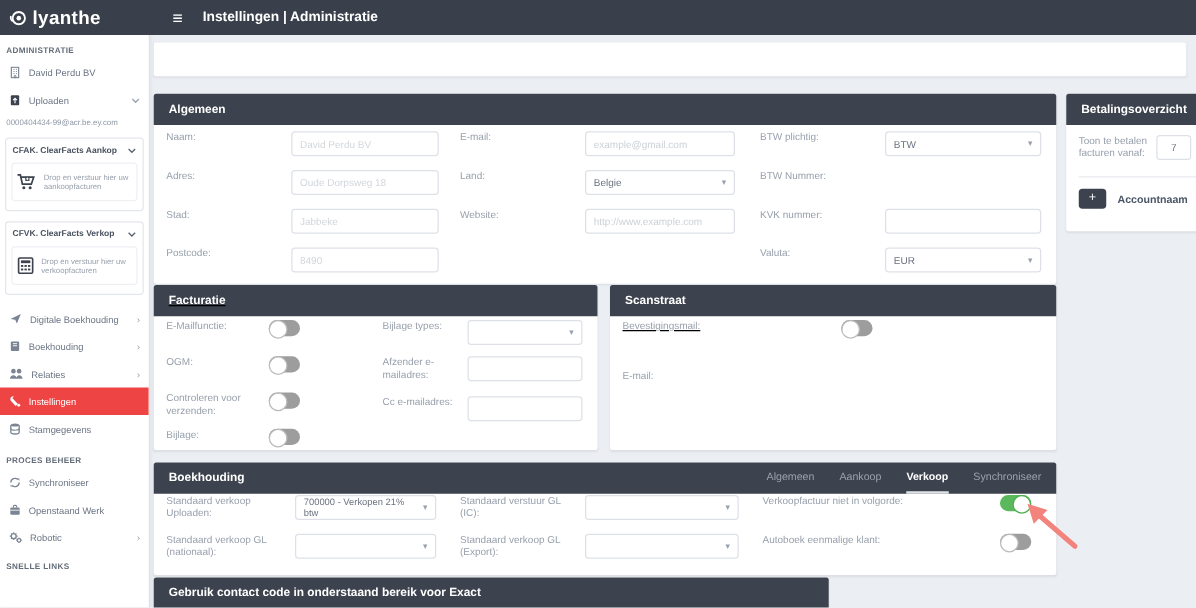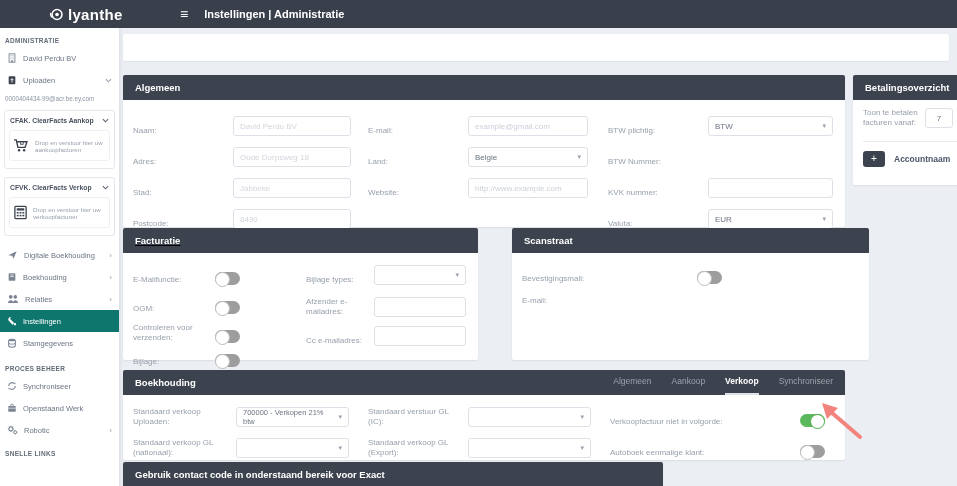--- a/index.html
+++ b/index.html
@@ -1,47 +1,47 @@
 <!DOCTYPE html>
 <html><head>
 <meta charset="utf-8">
 <style>
   * { margin:0; padding:0; box-sizing:border-box; }
   html,body { width:957px; height:486px; overflow:hidden; }
   body { font-family:"Liberation Sans", sans-serif; background:#ebeef3; position:relative; }
 
   
-  .topbar { position:absolute; left:0; top:0; width:957px; height:28px; background:#3a404b; display:flex; align-items:center; z-index:5;padding-left:42px; }
+  .topbar { position:absolute; left:0; top:0; width:957px; height:28px; background:#3a404b; display:flex; align-items:center; z-index:5; }
   .logo-wrap { width:120px; display:flex; align-items:center; gap:4px; padding-left:7px; }
   .logo-text { color:#fff; font-weight:bold; font-size:15px; letter-spacing:.3px; }
   .hamburger { color:#fff; font-size:14px; margin-left:18px; cursor:pointer; }
   .topbar-title { color:#fff; font-size:11px; font-weight:bold; margin-left:16px; }
 
   
   .sidebar { position:absolute; left:0; top:28px; width:120px; height:458px; background:#fff; border-right:1px solid #dfe2e8; box-shadow:1px 0 3px rgba(0,0,0,.05); z-index:4; overflow:hidden; padding-top:4px; }
   .side-section { font-size:6.5px; font-weight:bold; color:#636c79; letter-spacing:.3px; padding:5px 5px 3px; }
   .side-item { display:flex; align-items:center; gap:6px; padding:6px 7px; font-size:7.5px; color:#6c7584; cursor:pointer; }
   .side-item .chev { margin-left:auto; color:#9aa2ae; font-size:8px; }
-  .side-item.active { background:#0f766e; color:#fff; }
+  .side-item.active { background:#ef4444; color:#fff; }
   .side-email { font-size:6.3px; color:#8d97a5; padding:4px 5px 5px; white-space:nowrap; }
   .side-card { margin:3px 4px 8px; border:1px solid #e3e6eb; border-radius:3px; background:#fff; }
   .side-card-header { display:flex; align-items:center; font-size:6.8px; font-weight:bold; color:#4a5260; padding:6px 5px 4px; cursor:pointer; }
   .side-card-header .chev { margin-left:auto; }
   .dropzone { margin:2px 4px 7px; padding:7px 3px; border:1px solid #eef0f4; border-radius:3px; display:flex; align-items:center; gap:5px; font-size:6.2px; color:#98a0ac; cursor:pointer; }
   .icn { flex:0 0 auto; display:block; }
 
   
   .main { position:absolute; left:120px; top:28px; width:837px; height:458px; overflow:hidden; }
   .panel { position:absolute; background:#fff; border-radius:2px; box-shadow:0 1px 2px rgba(0,0,0,.07); }
   .panel-header { background:#3d434e; color:#fff; font-size:9.5px; font-weight:bold; height:25px; line-height:25px; padding:0 12px; border-radius:2px 2px 0 0; display:flex; align-items:center; }
   .white-strip { position:absolute; left:3px; top:6px; width:826px; height:27px; background:#fff; border-radius:2px; box-shadow:0 1px 2px rgba(0,0,0,.06); }
 
   .flabel { font-size:8px; color:#98a0ac; line-height:1.25; }
   .fcol { position:absolute; }
-  .frow { display:flex; align-items:flex-end; height:31px; }
+  .frow { display:flex; align-items:flex-start; height:31px; }
   .frow .flabel { width:100px; flex:0 0 auto; padding-right:4px; }
   .fctl { height:20px; border:1px solid #dde1e7; border-radius:3px; background:#fff; font-size:8px; color:#6b7380; padding:0 6px; font-family:"Liberation Sans",sans-serif; }
   input.fctl { outline:none; }
   input.fctl.dim { color:#d2d6db; }
   input.fctl::placeholder { color:#ccd1d7; }
   .fselect { display:flex; align-items:center; justify-content:space-between; cursor:pointer; }
   .fselect .caret { color:#98a0ac; font-size:7px; margin-left:4px; }
 
   .toggle { width:25px; height:13px; border-radius:7px; background:#9d9d9d; position:relative; cursor:pointer; flex:0 0 auto; }
   .toggle::after { content:""; position:absolute; left:0; top:0; width:13px; height:13px; border-radius:50%; background:#fff; border:1px solid #bdbdbd; }
@@ -341,26 +341,26 @@
             <input class="fctl" style="width: 92px;">
           </div>
         <div class="frow" style="height:29px">
             <span class="flabel" style="width:68px">Cc e-mailadres:</span>
             <input class="fctl" style="width: 92px;">
           </div>
       </div>
     </div>
   </div>
 
-  <div class="panel" style="left:368px; top:200px; width:357px; height:132px;margin-left:24px;">
+  <div class="panel" style="left:368px; top:200px; width:357px; height:132px;">
     <div class="panel-header">
       <span>Scanstraat</span>
     </div>
     <div style="position:relative; height:107px;">
-      <div class="frow" style="position:absolute; left:10px; top:3px; height:28px; width:220px;">
+      <div class="frow" style="position:absolute; left:10px; top:3px; height:28px; width:220px;text-decoration:underline;">
         <span class="flabel" style="width:175px">Bevestigingsmail:</span>
         <div class="toggle"></div>
       </div>
       <span class="flabel" style="position:absolute; left:10px; top:43px;">E-mail:</span>
     </div>
   </div>
 
   <div class="panel" style="left:3px; top:342px; width:722px; height:90px;">
     <div class="panel-header">
       <span>Boekhouding</span>

